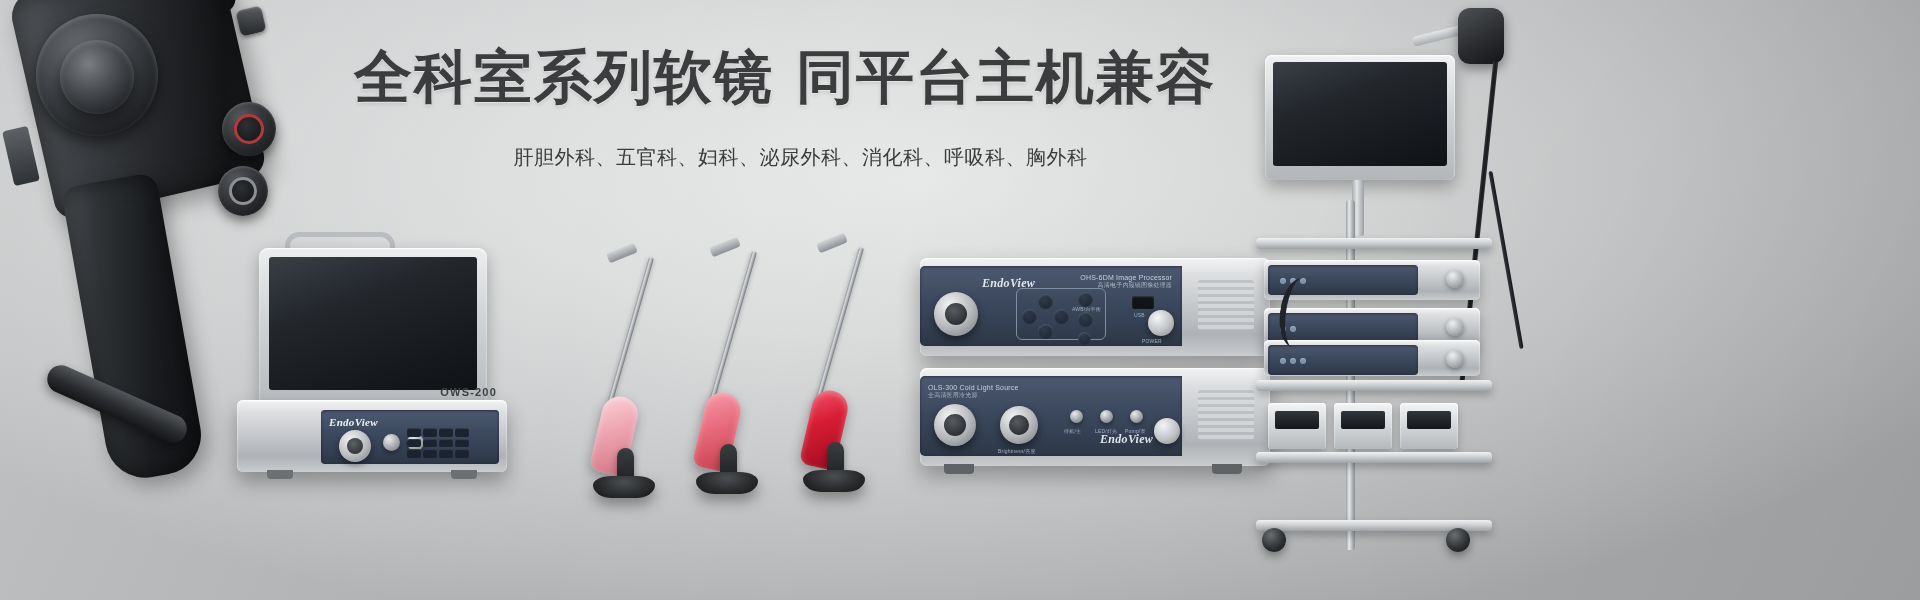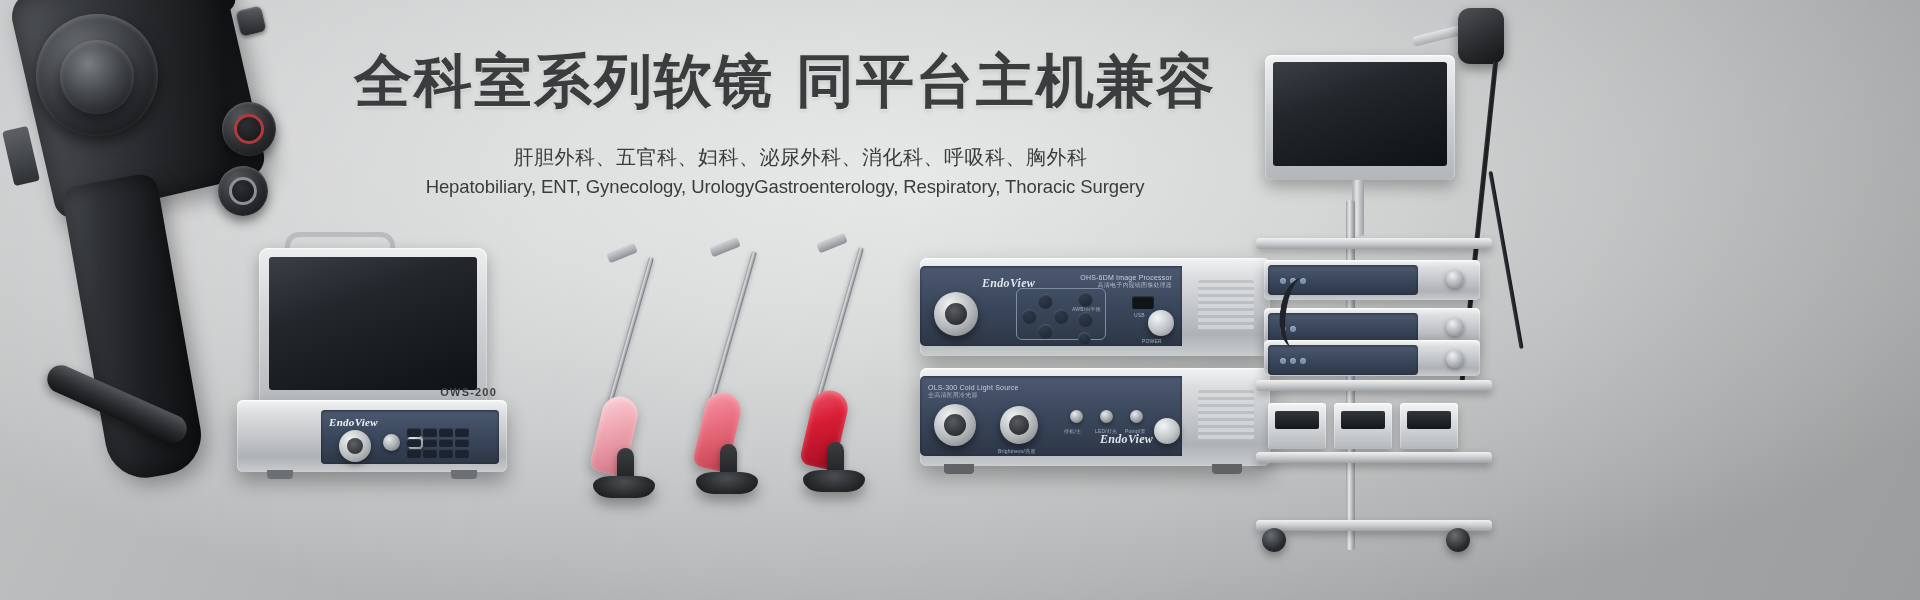--- a/index.html
+++ b/index.html
@@ -22,21 +22,21 @@
     background:linear-gradient(115deg, rgba(255,255,255,.26) 0%, rgba(255,255,255,0) 38%, rgba(0,0,0,.05) 78%, rgba(0,0,0,.10) 100%);
     pointer-events:none;
   }
 
   
   .text-block{
     position:absolute; left:0; top:48px; width:1570px;
     text-align:center; z-index:40;
   }
   .headline{
-    font-family:Liberation Serif, serif;
+    font-family:Liberation Mono, monospace;
     font-size:58px; line-height:1.18; font-weight:700;
     color:#3b3c3e; letter-spacing:2px;
     text-shadow:0 1px 1px rgba(255,255,255,.55), 0 2px 4px rgba(0,0,0,.13);
     white-space:nowrap;
   }
   .headline .gap{ display:inline-block; width:22px; }
   .subhead{
     margin-top:6px;
     font-size:29px; font-weight:700; color:#232325;
     letter-spacing:-.2px;
@@ -572,16 +572,15 @@
     <div class="shelf s4"></div>
     <div class="caster cl"></div>
     <div class="caster cr"></div>
   </div>
 
   <div class="text-block">
     <div class="headline">
       <span>全科室系列软镜</span><span class="gap"></span><span>同平台主机兼容</span>
     </div>
     <div class="spec-cn">肝胆外科、五官科、妇科、泌尿外科、消化科、呼吸科、胸外科</div>
-    <div class="spec-en">Hepatobiliary, ENT, Gynecology, UrologyGastroenterology, Respiratory, Thoracic Surgery</div>
   </div>
 
 </div>
 
 </body></html>

